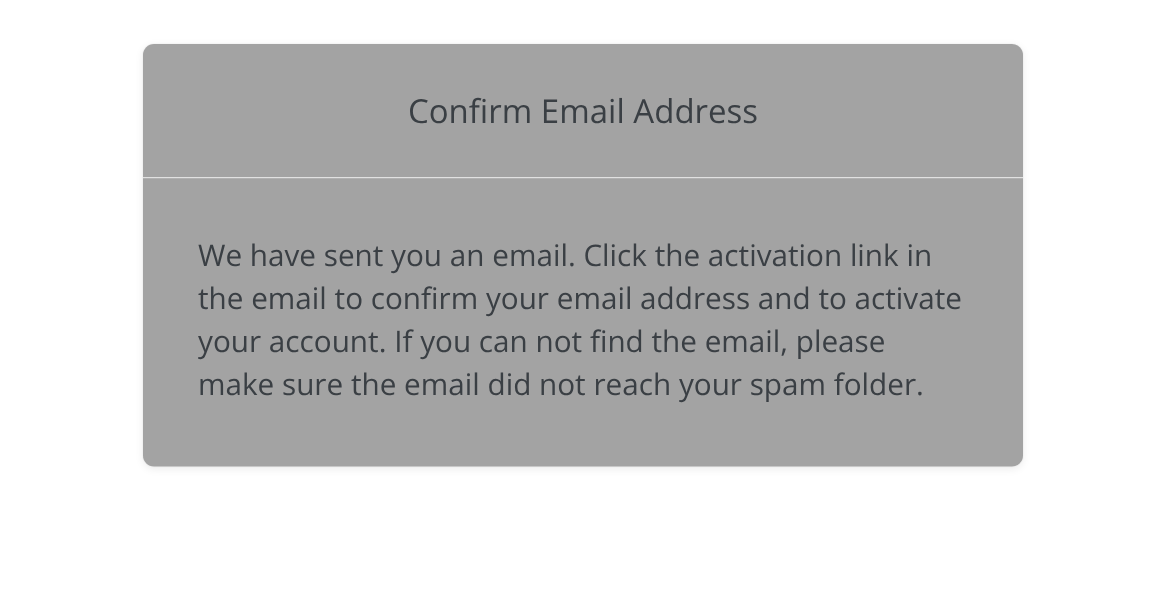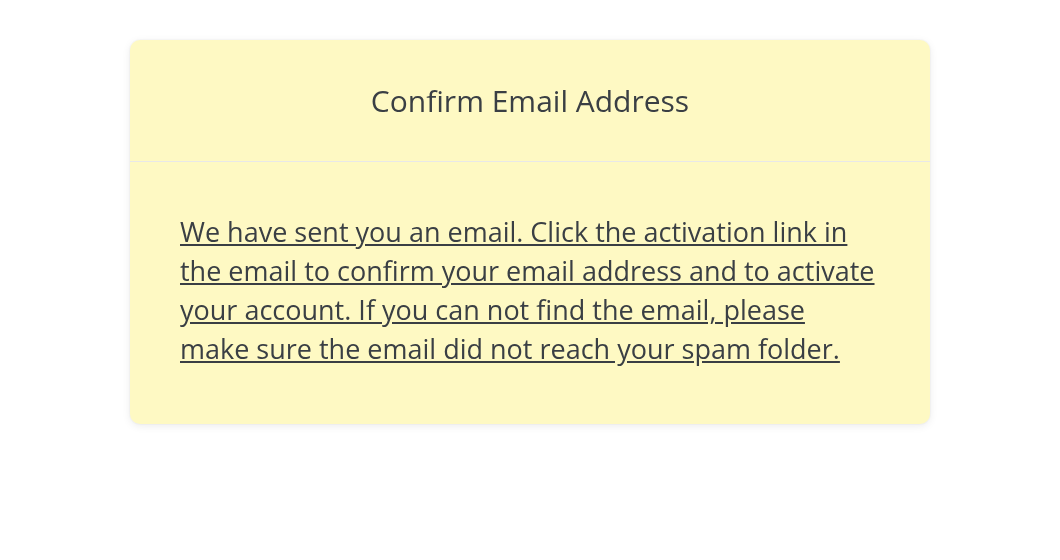--- a/index.html
+++ b/index.html
@@ -12,21 +12,21 @@
       background: #ffffff;
       width: 1060px;
       height: 560px;
       display: flex;
       align-items: flex-start;
       justify-content: center;
       padding-top: 40px;
     }
     .card {
       width: 800px;
-      background: #fef9c3;
+      background: #a3a3a3;
       border-radius: 10px;
       box-shadow: 0 2px 8px rgba(0,0,0,0.08), 0 0 0 1px rgba(0,0,0,0.02);
       overflow: hidden;
     }
     .card-header {
       padding: 40px 50px 40px;
       text-align: center;
       border-bottom: 1px solid #e8e8e8;
     }
     .card-title {
@@ -35,21 +35,20 @@
       color: #3a3f44;
     }
     .card-body {
       padding: 50px 50px 55px;
     }
     .card-text {
       font-size: 27px;
       line-height: 1.45;
       color: #3a3f44;
       font-weight: 400;
-      text-decoration: underline;
     }
   </style>
 </head>
 <body>
 
 <div class="card">
   <div class="card-header">
     <h1 class="card-title">Confirm Email Address</h1>
   </div>
   <div class="card-body">

